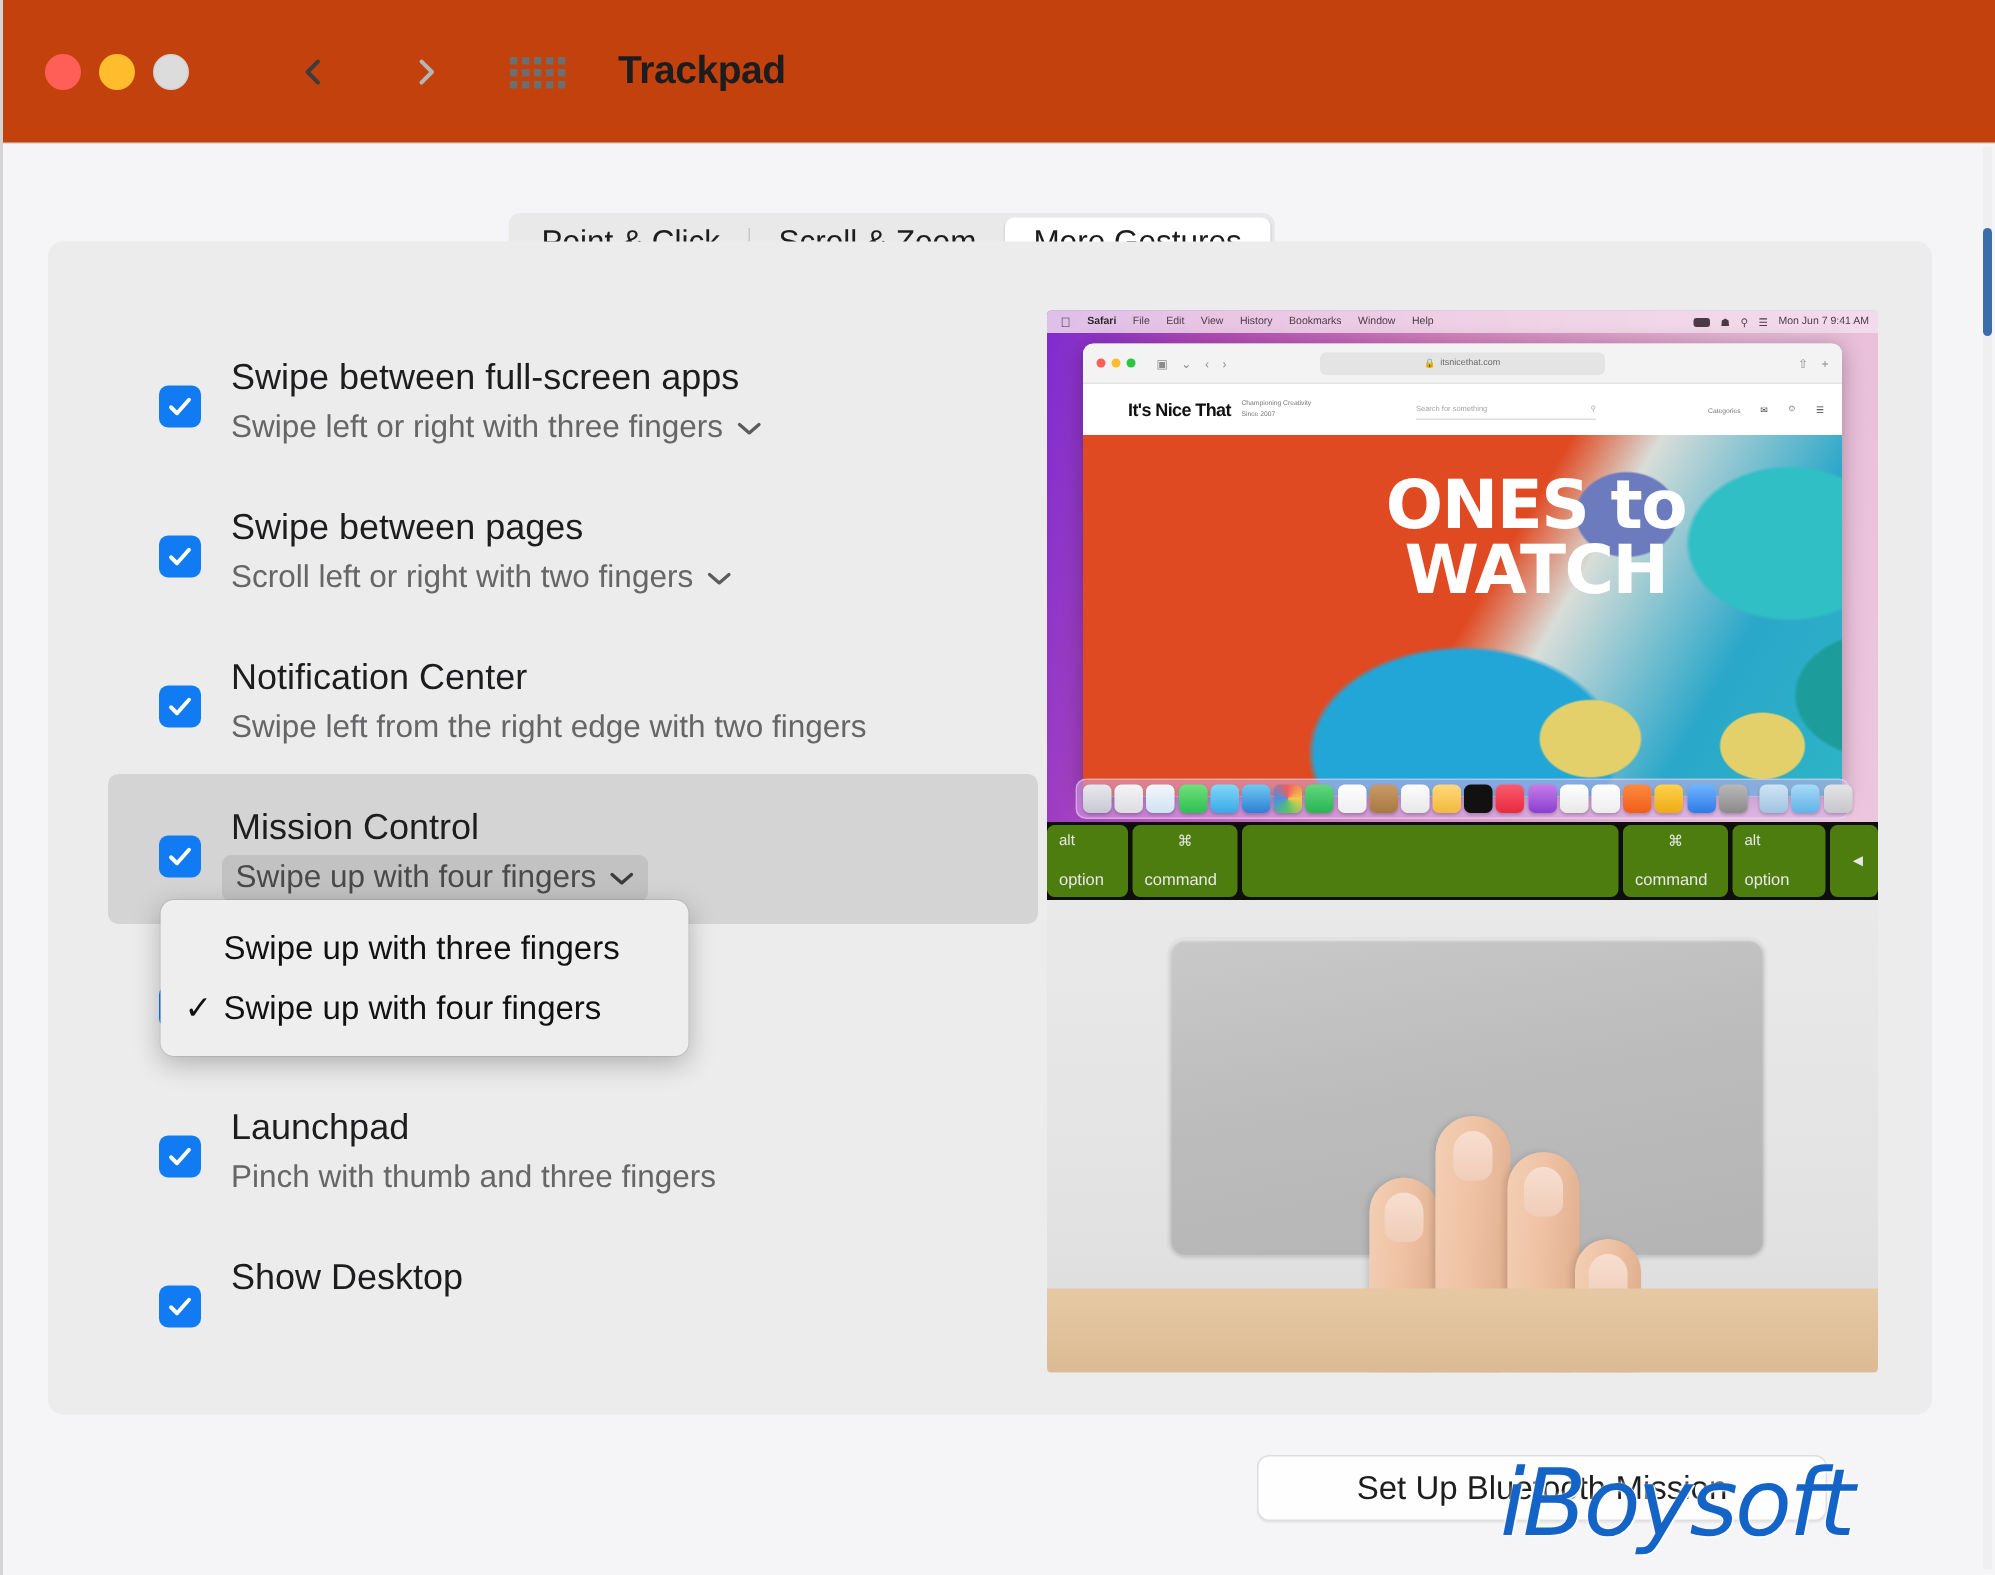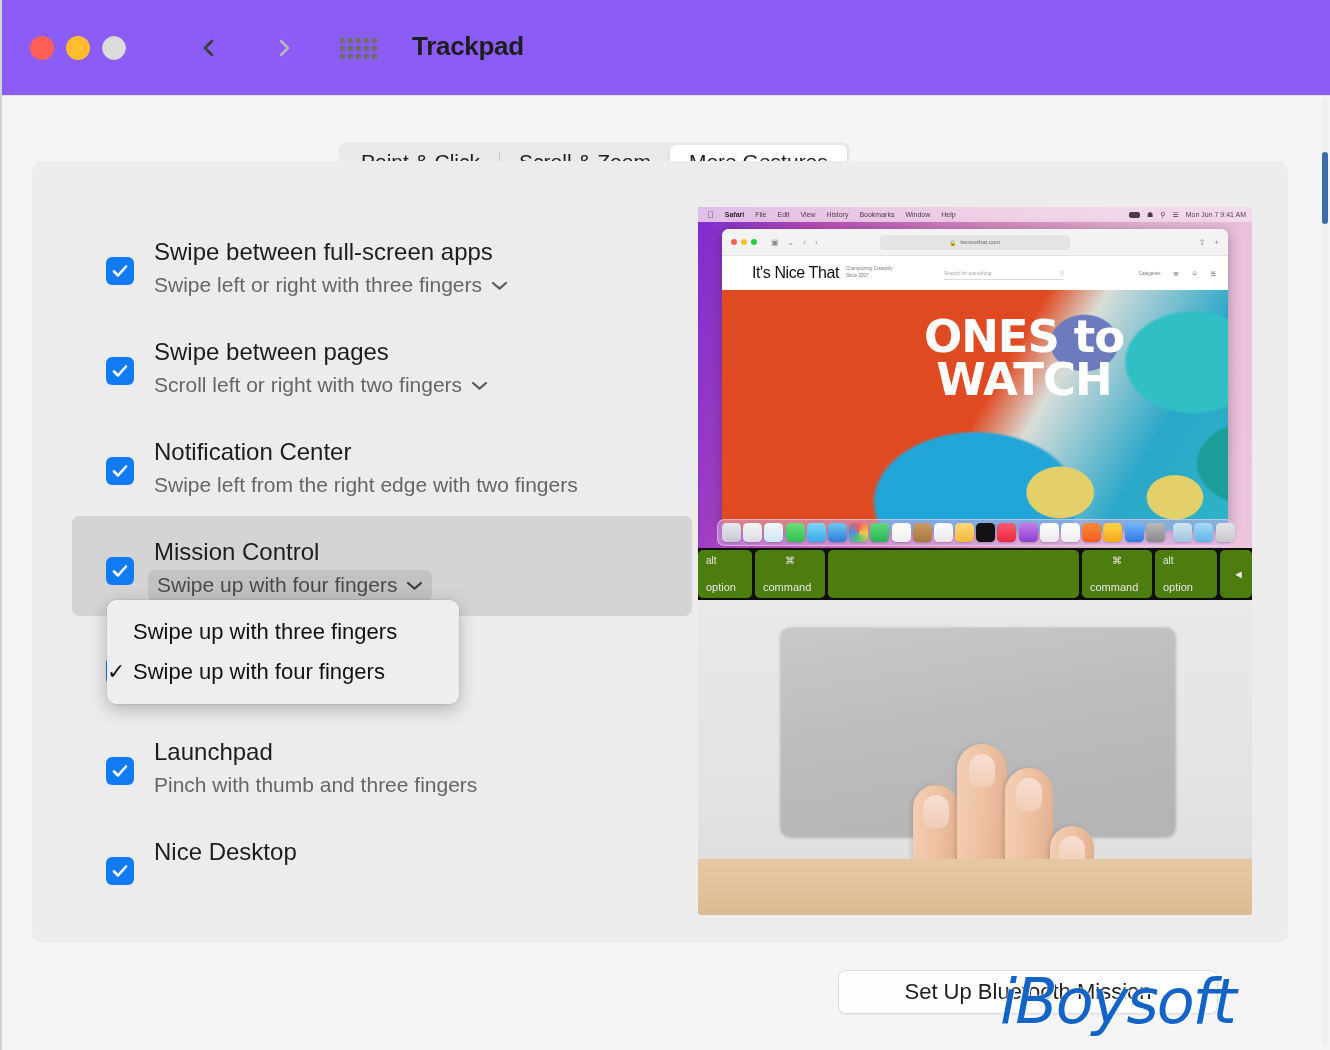--- a/index.html
+++ b/index.html
@@ -7,21 +7,21 @@
     width: 1330px; height: 1050px;
     font-family: "Liberation Sans", sans-serif;
     background: #f6f6f6;
     overflow: hidden;
   }
   #root { position: relative; width: 1330px; height: 1050px; background: #f5f5f7; }
 
   
   .titlebar {
     position: absolute; left: 0; top: 0; width: 1330px; height: 96px;
-    background: #8b5cf6;
+    background: #c2410c;
     border-bottom: 1px solid #dcdcdc;
   }
   .traffic { position: absolute; left: 30px; top: 36px; display: flex; gap: 12px; }
   .light { width: 24px; height: 24px; border-radius: 50%; }
   .light.red { background: #ff5f56; }
   .light.yellow { background: #ffbd2e; }
   .light.gray { background: #dcdcdc; border: 1px solid #d2d2d2; }
 
   .navbtn {
     position: absolute; top: 24px; width: 48px; height: 48px;
@@ -100,21 +100,21 @@
 
   
   .menu {
     position: absolute; left: 107px; top: 600px; width: 352px;
     background: #eeeeee; border-radius: 9px;
     box-shadow: 0 5px 18px rgba(0,0,0,.25), 0 0 0 0.5px rgba(0,0,0,.10);
     padding: 12px 0; z-index: 40;
   }
   .mitem {
     height: 40px; display: flex; align-items: center;
-    font-size: 22px; color: #111; padding-left: 0;
+    font-size: 22px; color: #111; padding-left: 16px;
   }
   .mcheck { width: 26px; font-size: 22px; color: #111; flex: none; }
 
   
   .preview {
     position: absolute; left: 666px; top: 46px; width: 554px; height: 708px;
     border-radius: 3px; overflow: hidden; background: #d8d8d8;
   }
 
   
@@ -133,21 +133,21 @@
   .sf-bar { height: 27px; background: #f3f3f3; border-bottom: 1px solid #e3e3e3; display: flex; align-items: center; position: relative; }
   .sf-lights { display: flex; gap: 4px; padding-left: 9px; }
   .sf-lights i { width: 6px; height: 6px; border-radius: 50%; display: block; }
   .sf-ctl { display: flex; align-items: center; gap: 9px; padding-left: 14px; font-size: 8px; color: #8b8b8b; }
   .sf-url { position: absolute; left: 50%; transform: translateX(-50%); width: 190px; height: 15px;
             background: #e4e4e4; border-radius: 4px; display: flex; align-items: center; justify-content: center;
             font-size: 6px; color: #6b6b6b; gap: 3px; }
   .sf-right { position: absolute; right: 9px; display: flex; gap: 9px; font-size: 8px; color: #8b8b8b; }
 
   .site { height: 34px; background: #fff; display: flex; align-items: center; position: relative; }
-  .site .logo { font-size: 16px; font-weight: normal; color: #111; padding-left: 30px; letter-spacing: -.4px; }
+  .site .logo { font-size: 12px; font-weight: bold; color: #111; padding-left: 30px; letter-spacing: -.4px; }
   .site .tag { font-size: 4.5px; color: #777; line-height: 1.5; padding-left: 7px; }
   .site .ssearch { position: absolute; left: 222px; width: 120px; border-bottom: 1px solid #dcdcdc; height: 13px;
                    font-size: 5px; color: #a5a5a5; display: flex; align-items: center; justify-content: space-between; }
   .site .rightnav { position: absolute; right: 12px; display: flex; align-items: center; gap: 13px; font-size: 6px; color: #333; }
 
   .hero { position: absolute; left: 0; top: 61px; width: 604px; height: 241px; overflow: hidden;
           background:
             radial-gradient(ellipse 120px 90px at 78% 30%, #2fbfc4 0%, #2fbfc4 55%, transparent 58%),
             radial-gradient(ellipse 70px 60px at 92% 18%, #e8c84f 0%, #e8c84f 60%, transparent 63%),
             radial-gradient(ellipse 60px 50px at 60% 22%, #6b7bbd 0%, #6b7bbd 55%, transparent 58%),
@@ -353,21 +353,21 @@
           <span>Pinch with thumb and three fingers</span>
         </div>
       </div>
 
       <div class="grow">
         <span class="cbox">
           <svg viewBox="0 0 20 20">
             <path d="M4 10.5 L8 14.5 L16 5.5" fill="none" stroke="#fff" stroke-width="2.6" stroke-linecap="round" stroke-linejoin="round"></path>
           </svg>
         </span>
-        <div class="gtitle">Nice Desktop</div>
+        <div class="gtitle">Show Desktop</div>
       </div>
 
     </div>
 
     <div class="preview">
 
       <div class="scr">
 
         <div class="menubar">
           <div class="mb-left">

